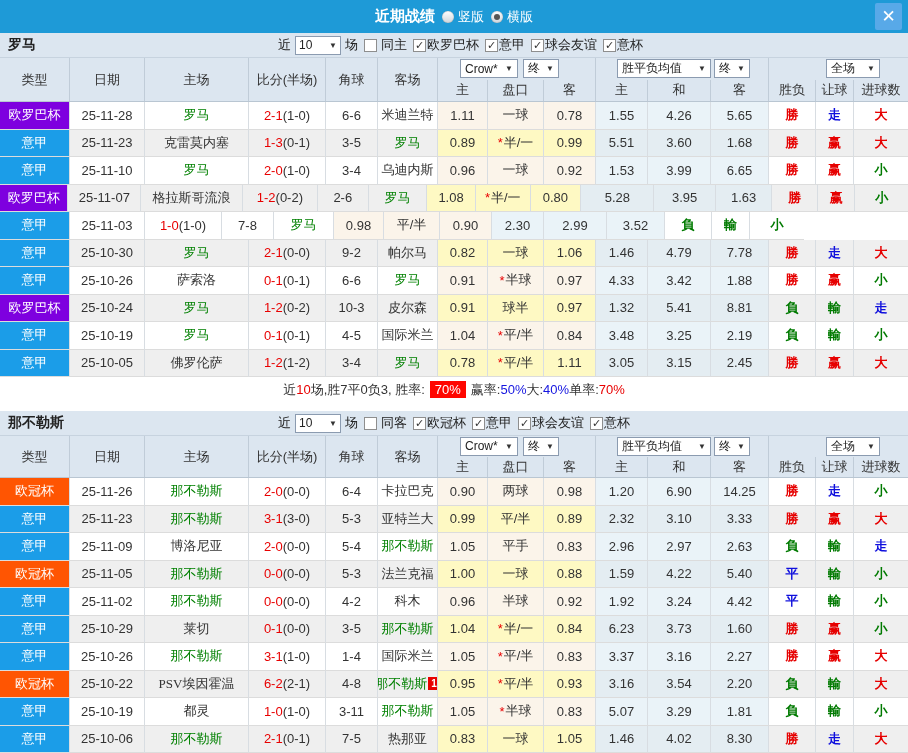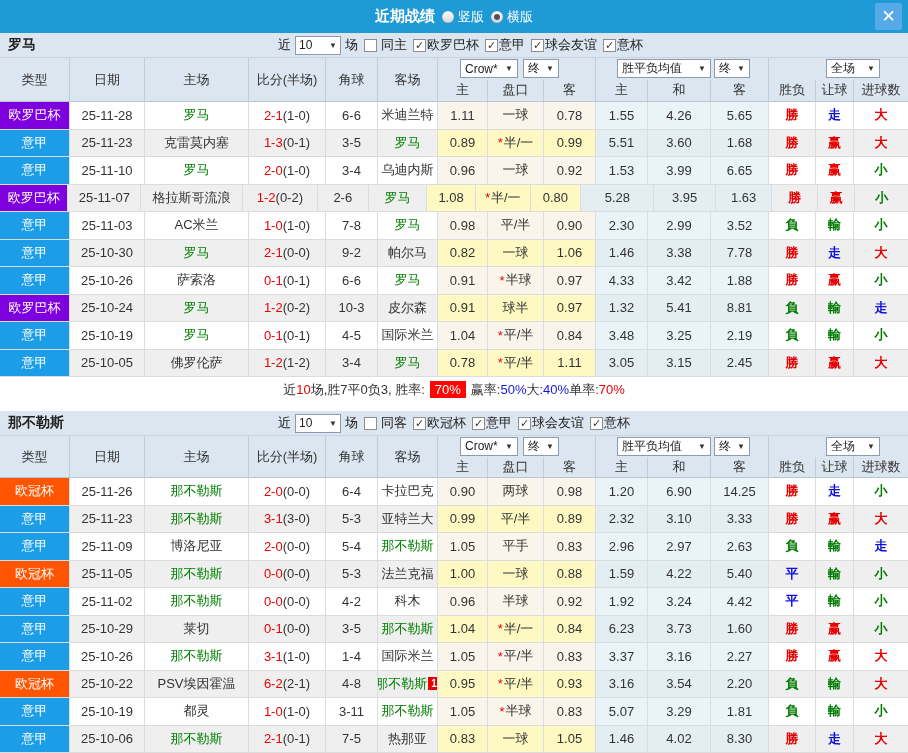--- a/index.html
+++ b/index.html
@@ -237,21 +237,20 @@
       <div class="cell c-avg" style="width: 75px;">5.28</div>
       <div class="cell c-avg" style="width: 63px;">3.95</div>
       <div class="cell c-avg" style="width: 58px;">1.63</div>
       <div class="cell res" style="width: 47px; color: rgb(230, 0, 0);">勝</div>
       <div class="cell res" style="width: 38px; color: rgb(230, 0, 0);">赢</div>
       <div class="cell res" style="width: 54px; color: rgb(0, 122, 0);">小</div>
     </div>
     <div class="trow">
       <div class="cell c-league" style="width: 70px; background: rgb(27, 157, 232);">意甲</div>
       <div class="cell" style="width: 75px;">25-11-03</div>
-      <div class="cell" style="width: 104px;">AC米兰</div>
       <div class="cell" style="width: 77px;">
         <span class="ft">1-0</span>
         <span class="ht">(1-0)</span>
       </div>
       <div class="cell" style="width: 52px;">7-8</div>
       <div class="cell" style="width: 60px;">
         <span class="focus">罗马</span>
       </div>
       <div class="cell c-odds" style="width: 50px;">0.98</div>
       <div class="cell c-odds" style="width: 56px;">
@@ -276,21 +275,21 @@
       <div class="cell" style="width: 52px;">9-2</div>
       <div class="cell" style="width: 60px;">
         <span>帕尔马</span>
       </div>
       <div class="cell c-odds" style="width: 50px;">0.82</div>
       <div class="cell c-odds" style="width: 56px;">
         <span>一球</span>
       </div>
       <div class="cell c-odds" style="width: 52px;">1.06</div>
       <div class="cell c-avg" style="width: 52px;">1.46</div>
-      <div class="cell c-avg" style="width: 63px;">3.38</div>
+      <div class="cell c-avg" style="width: 63px;">4.79</div>
       <div class="cell c-avg" style="width: 58px;">7.78</div>
       <div class="cell res" style="width: 47px; color: rgb(230, 0, 0);">勝</div>
       <div class="cell res" style="width: 38px; color: rgb(15, 15, 221);">走</div>
       <div class="cell res" style="width: 54px; color: rgb(230, 0, 0);">大</div>
     </div>
     <div class="trow">
       <div class="cell c-league" style="width: 70px; background: rgb(27, 157, 232);">意甲</div>
       <div class="cell" style="width: 75px;">25-10-26</div>
       <div class="cell" style="width: 104px;">萨索洛</div>
       <div class="cell" style="width: 77px;">
@@ -637,21 +636,21 @@
       <div class="cell c-avg" style="width: 52px;">3.37</div>
       <div class="cell c-avg" style="width: 63px;">3.16</div>
       <div class="cell c-avg" style="width: 58px;">2.27</div>
       <div class="cell res" style="width: 47px; color: rgb(230, 0, 0);">勝</div>
       <div class="cell res" style="width: 38px; color: rgb(230, 0, 0);">赢</div>
       <div class="cell res" style="width: 54px; color: rgb(230, 0, 0);">大</div>
     </div>
     <div class="trow alt">
       <div class="cell c-league" style="width: 70px; background: rgb(255, 85, 2);">欧冠杯</div>
       <div class="cell" style="width: 75px;">25-10-22</div>
-      <div class="cell" style="width: 104px;">PSV埃因霍温</div>
+      <div class="cell" style="width: 104px; font-family: Liberation Serif, serif;">PSV埃因霍温</div>
       <div class="cell" style="width: 77px;">
         <span class="ft">6-2</span>
         <span class="ht">(2-1)</span>
       </div>
       <div class="cell" style="width: 52px;">4-8</div>
       <div class="cell" style="width: 60px;">
         <span class="focus">那不勒斯</span>
         <span class="team-badge">1</span>
       </div>
       <div class="cell c-odds" style="width: 50px;">0.95</div>

